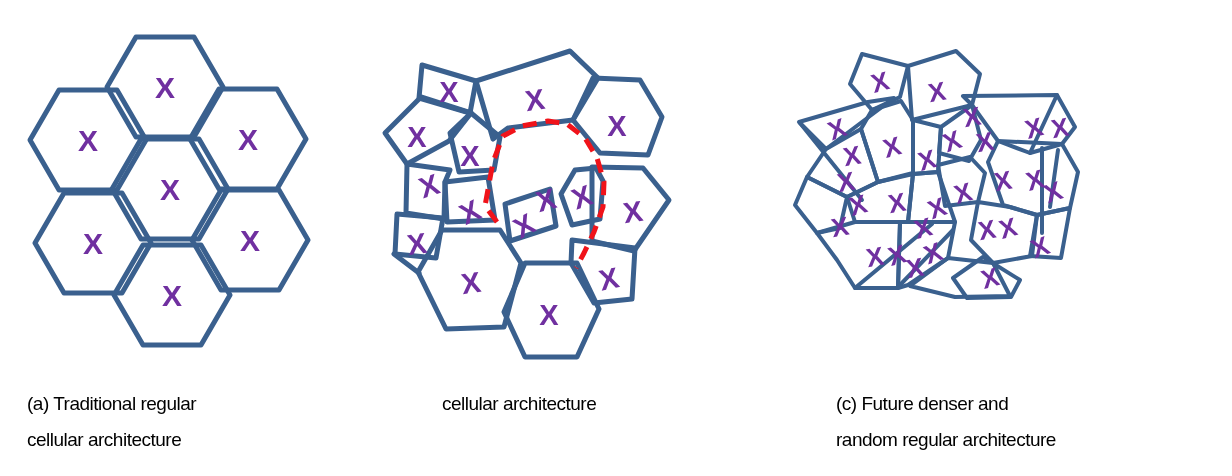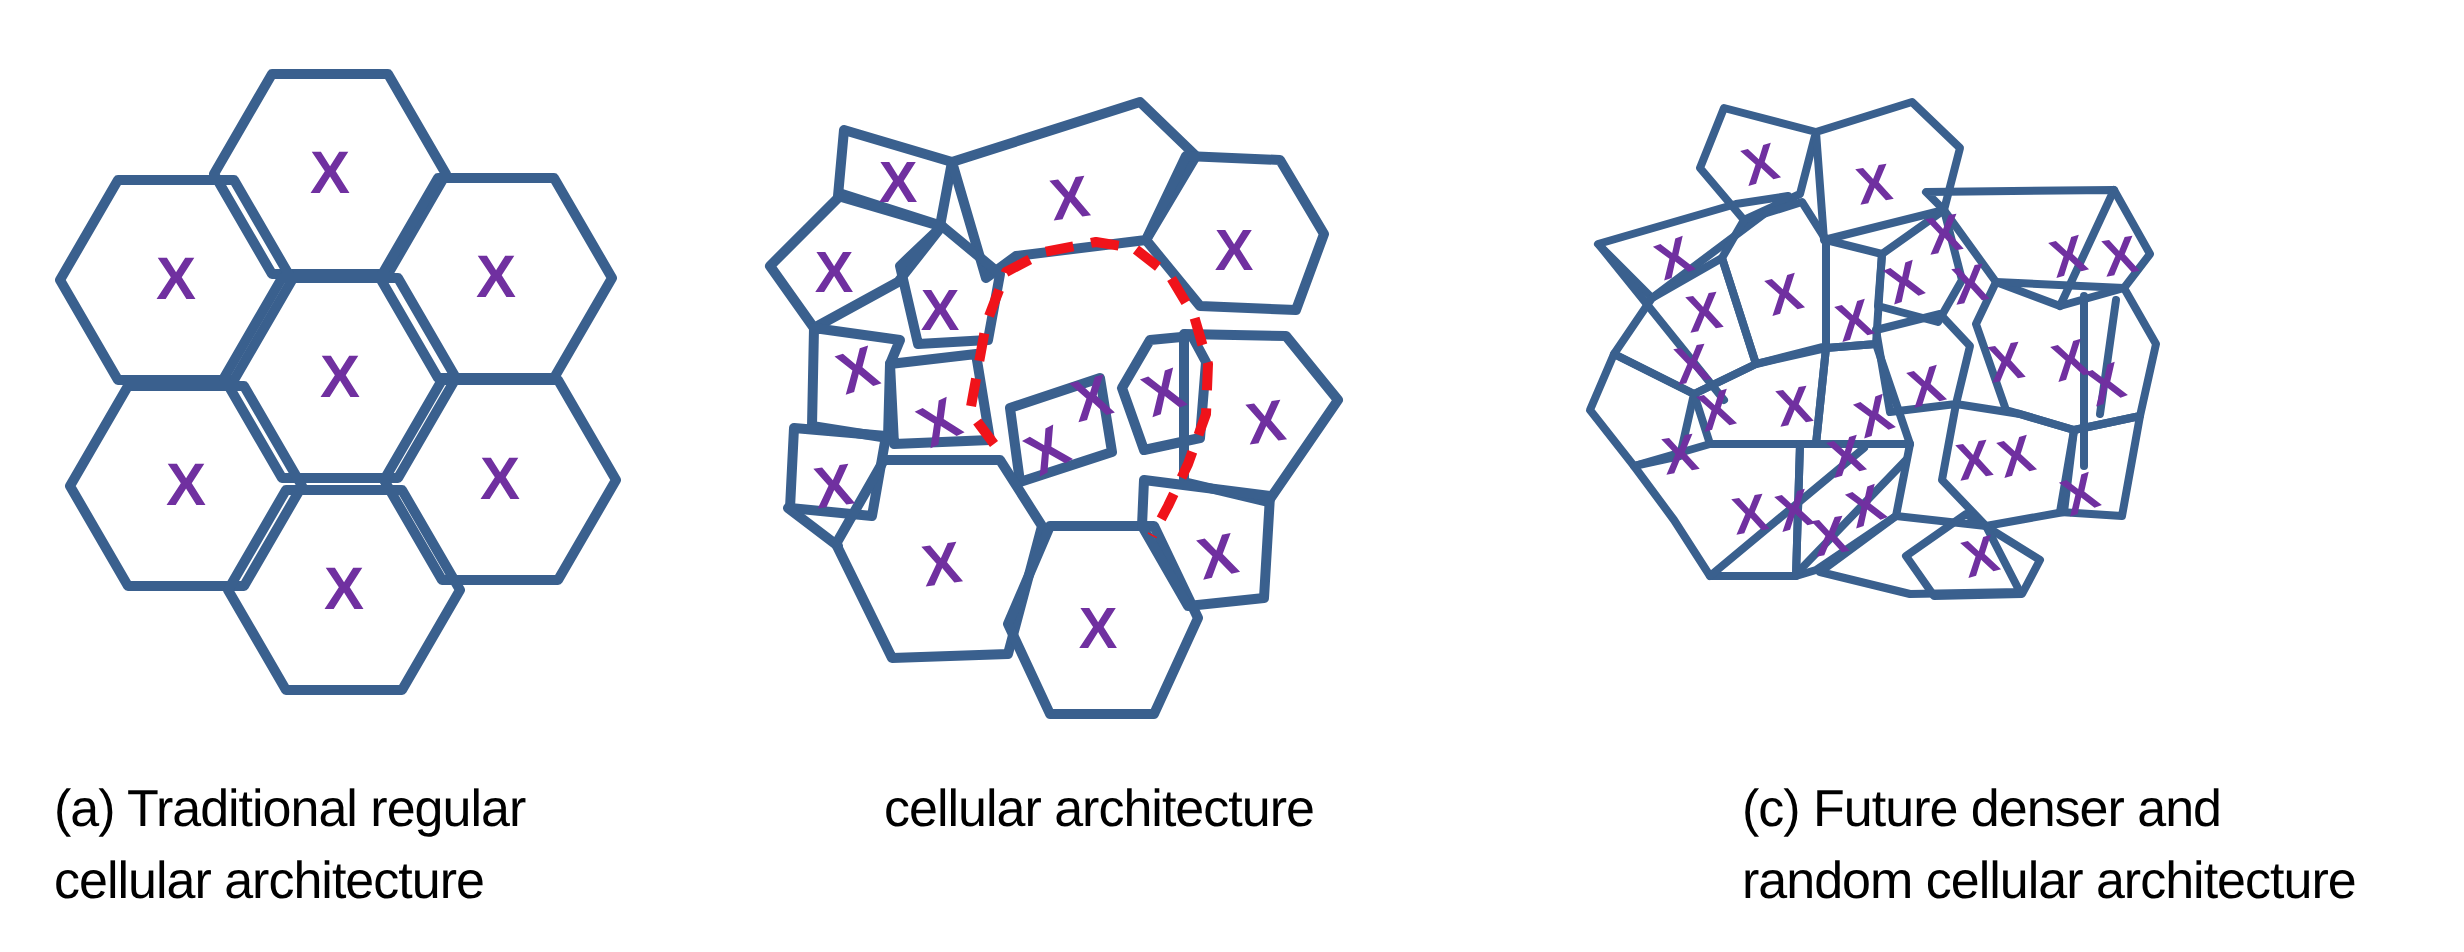--- a/index.html
+++ b/index.html
@@ -30,21 +30,21 @@
   .marker{
     fill:var(--marker);
     font-family:"Liberation Sans",sans-serif;
     font-weight:600;
     text-anchor:middle;
     dominant-baseline:central;
   }
   .caption{
     position:absolute;
     color:var(--caption);
-    font-size:26px;line-height:36px;letter-spacing:-0.5px;
+    font-size:19px;line-height:36px;letter-spacing:-0.5px;
     white-space:nowrap;
   }
   .cap-line{display:block;}
 </style>
 </head>
 <body>
 
 <svg id="fig-svg" width="1232" height="476" viewBox="0 0 1232 476">
     <g>
       <polygon points="136,37 194,37 223,87 194,137 136,137 107,87" class="cell" stroke-width="5"></polygon>
@@ -155,16 +155,16 @@
 
 <div class="caption" style="left: 27px; top: 386px;">
   <span class="cap-line">(a) Traditional regular</span>
   <span class="cap-line">cellular architecture</span>
 </div>
 
 <div class="caption" style="left: 442px; top: 386px;">
   <span class="cap-line">cellular architecture</span>
 </div>
 
-<div class="caption" style="left: 836px; top: 386px; margin-left: 35px;">
+<div class="caption" style="left: 836px; top: 386px;">
   <span class="cap-line">(c) Future denser and</span>
-  <span class="cap-line">random cellular architecture</span>
+  <span class="cap-line">random regular architecture</span>
 </div>
 
 </body></html>

